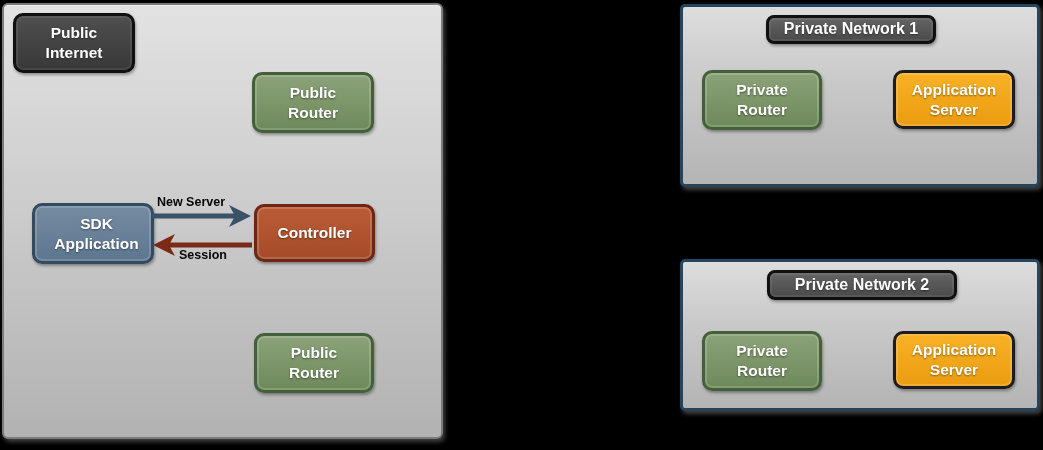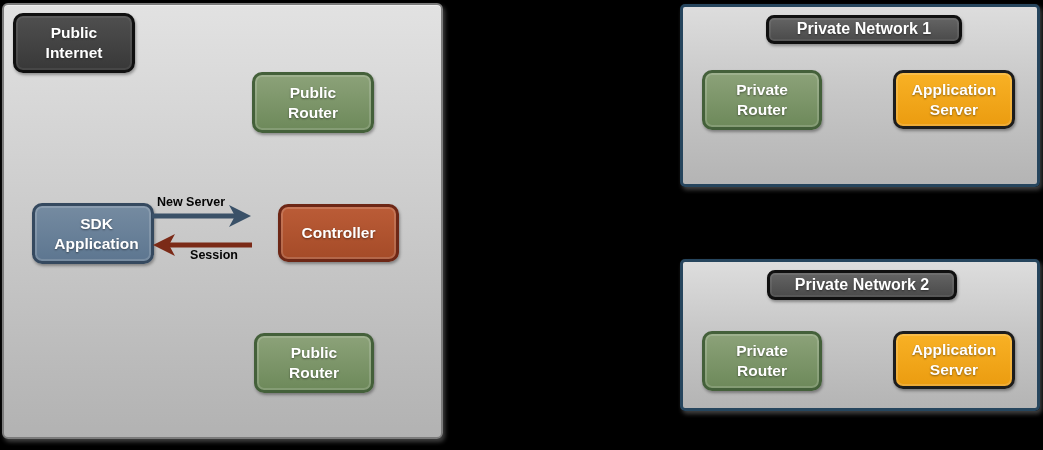--- a/index.html
+++ b/index.html
@@ -77,38 +77,38 @@
   <div id="main-zone" class="zone">
     <div class="node dark" style="left:9px; top:8px; width:122px; height:60px;">Public
 Internet</div>
 
     <div class="node green" style="left:248px; top:67px; width:122px; height:61px;">Public
 Router</div>
 
     <div class="node blue" style="left:28px; top:198px; width:122px; height:61px;padding-left:7px;">SDK
 Application</div>
 
-    <div class="node rust" style="left:250px; top:199px; width:121px; height:58px;margin-left:24px;">Controller</div>
+    <div class="node rust" style="left:250px; top:199px; width:121px; height:58px;">Controller</div>
 
     <div class="node green" style="left:250px; top:328px; width:120px; height:60px;">Public
 Router</div>
   </div>
 
   <svg id="arrow-layer" width="1043" height="450" viewBox="0 0 1043 450">
     <line x1="152" y1="216" x2="236" y2="216" stroke-width="5" stroke="#3a5168"></line>
     <polygon points="251,216 229,205 235,216 229,227" fill="#3a5168"></polygon>
     <line x1="252" y1="245" x2="169" y2="245" stroke-width="5" stroke="#7b2a17"></line>
     <polygon points="153,245 175,234 169,245 175,256" fill="#7b2a17"></polygon>
   </svg>
 
   <div class="arrow-label" style="left:146px; top:196px; width:90px;">New Server</div>
-  <div class="arrow-label" style="left:168px; top:249px; width:70px;text-align:right;">Session</div>
+  <div class="arrow-label" style="left:168px; top:249px; width:70px;">Session</div>
 
   <div id="pn1-zone" class="zone">
-    <div class="node pn-title" style="left:83px; top:8px; width:196px; height:29px;">Private Network 1</div>
+    <div class="node pn-title" style="left:83px; top:8px; width:170px; height:29px;">Private Network 1</div>
     <div class="node green" style="left:19px; top:63px; width:120px; height:60px;">Private
 Router</div>
     <div class="node orange" style="left:210px; top:63px; width:122px; height:59px;">Application
 Server</div>
   </div>
 
   <div id="pn2-zone" class="zone">
     <div class="node pn-title" style="left:84px; top:8px; width:190px; height:30px;">Private Network 2</div>
     <div class="node green" style="left:19px; top:69px; width:120px; height:60px;">Private
 Router</div>

